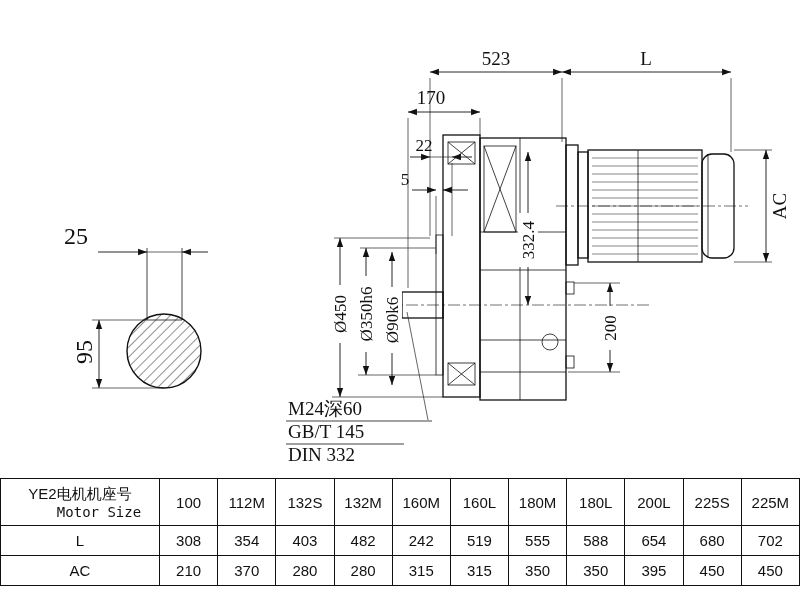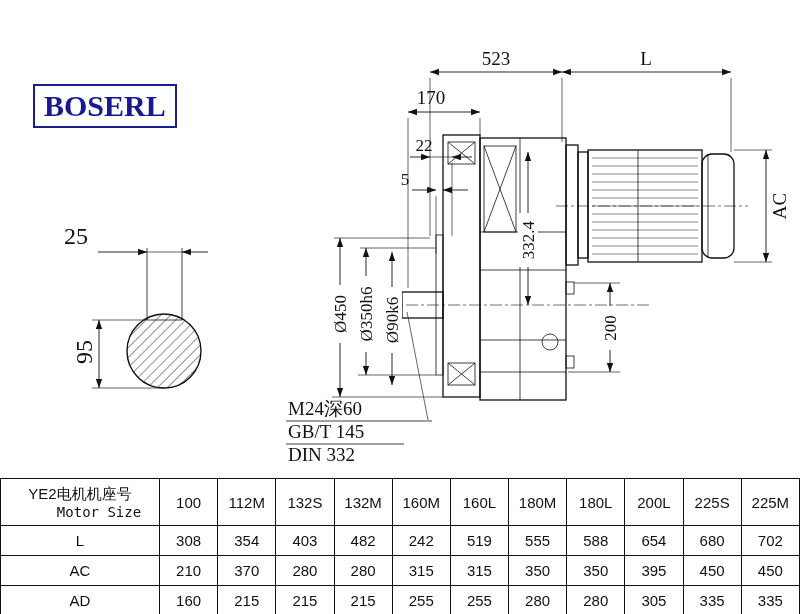--- a/index.html
+++ b/index.html
@@ -29,21 +29,20 @@
               font-family:"Liberation Sans",sans-serif;}
   .size-table thead th{height:46px;}
   .label-col{width:158px;}
   .en{font-family:"DejaVu Sans Mono",monospace;font-size:14px;padding-left:38px;}
 </style>
 </head>
 <body>
 
 <div class="page">
 
-  <div class="logo">BOSERL</div>
 
   <svg class="drawing" width="800" height="478" viewBox="0 0 800 478">
     <defs>
       <marker id="arr" viewBox="0 0 10 8" refX="9.5" refY="4" markerWidth="11" markerHeight="9" orient="auto-start-reverse">
         <path d="M0.5,0.8 L9.5,4 L0.5,7.2 Z" fill="#111"></path>
       </marker>
       <pattern id="hatch" width="7" height="7" patternUnits="userSpaceOnUse" patternTransform="rotate(45)">
         <line x1="0" y1="0" x2="0" y2="7" stroke="#222" stroke-width="1"></line>
       </pattern>
     </defs>
@@ -285,30 +284,16 @@
           <td>280</td>
           <td>280</td>
           <td>315</td>
           <td>315</td>
           <td>350</td>
           <td>350</td>
           <td>395</td>
           <td>450</td>
           <td>450</td>
         </tr>
-        <tr>
-          <td class="label-col">AD</td>
-          <td>160</td>
-          <td>215</td>
-          <td>215</td>
-          <td>215</td>
-          <td>255</td>
-          <td>255</td>
-          <td>280</td>
-          <td>280</td>
-          <td>305</td>
-          <td>335</td>
-          <td>335</td>
-        </tr>
       </tbody>
   </table>
 
 </div>
 
 </body></html>

